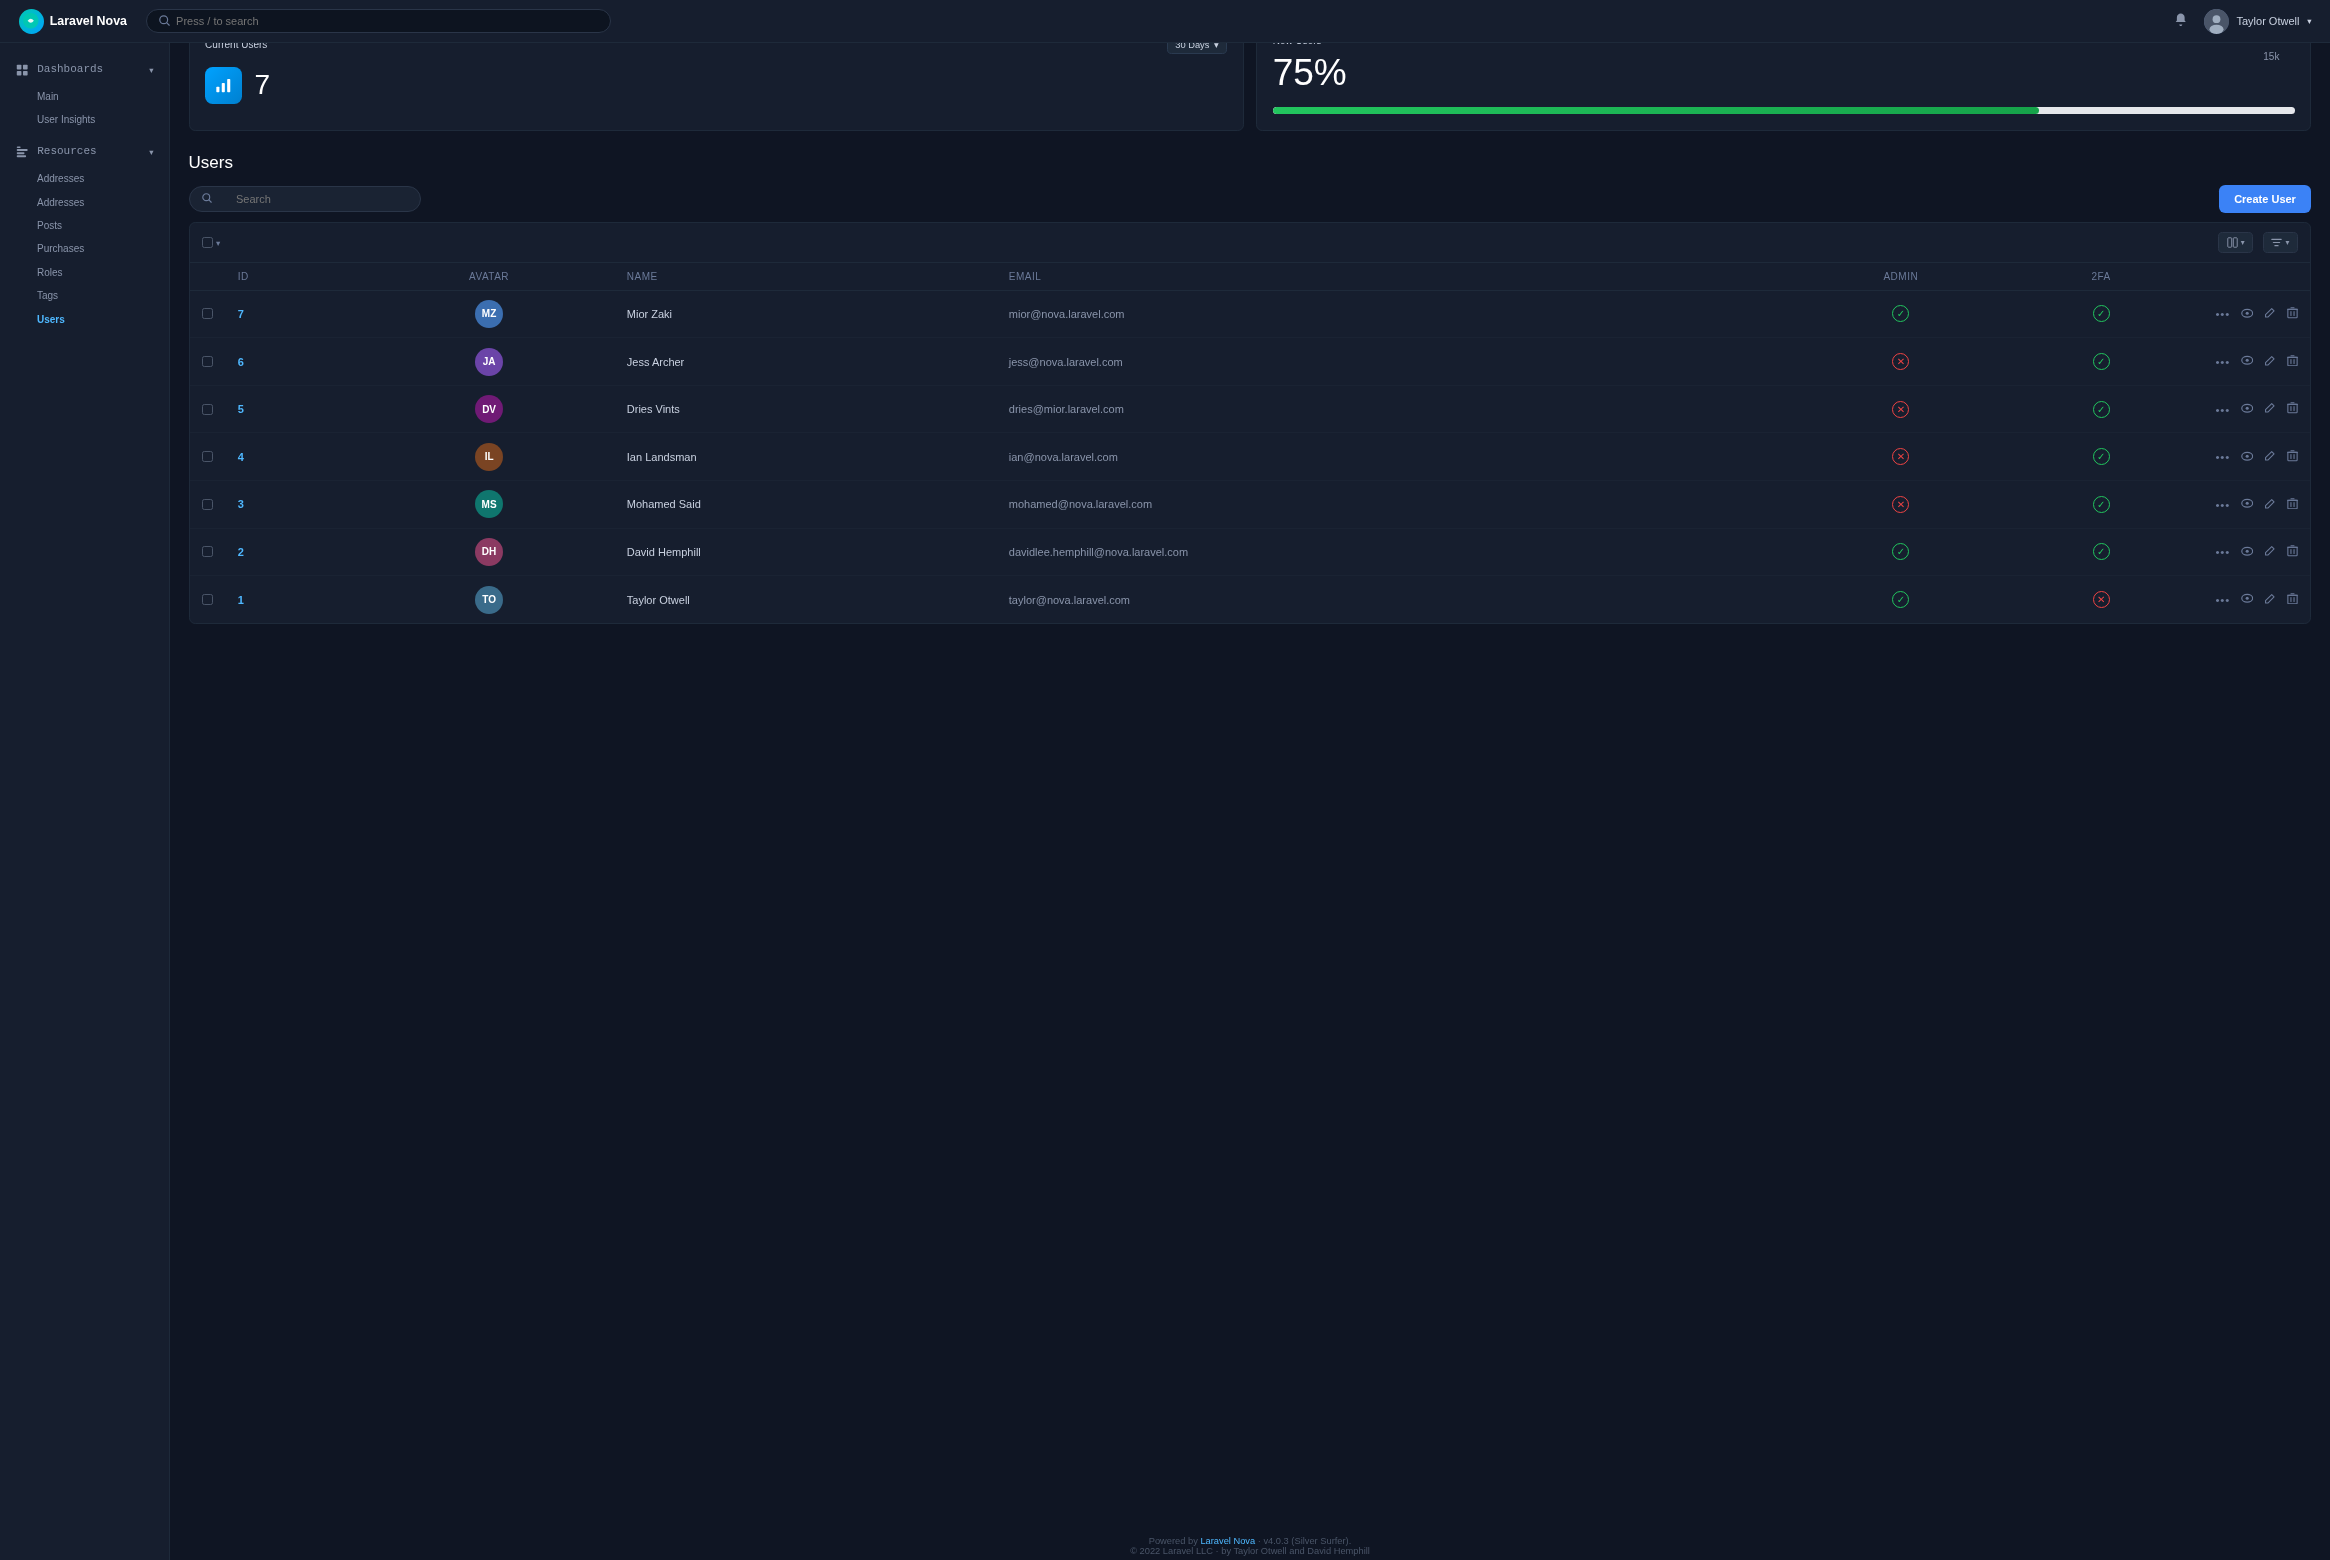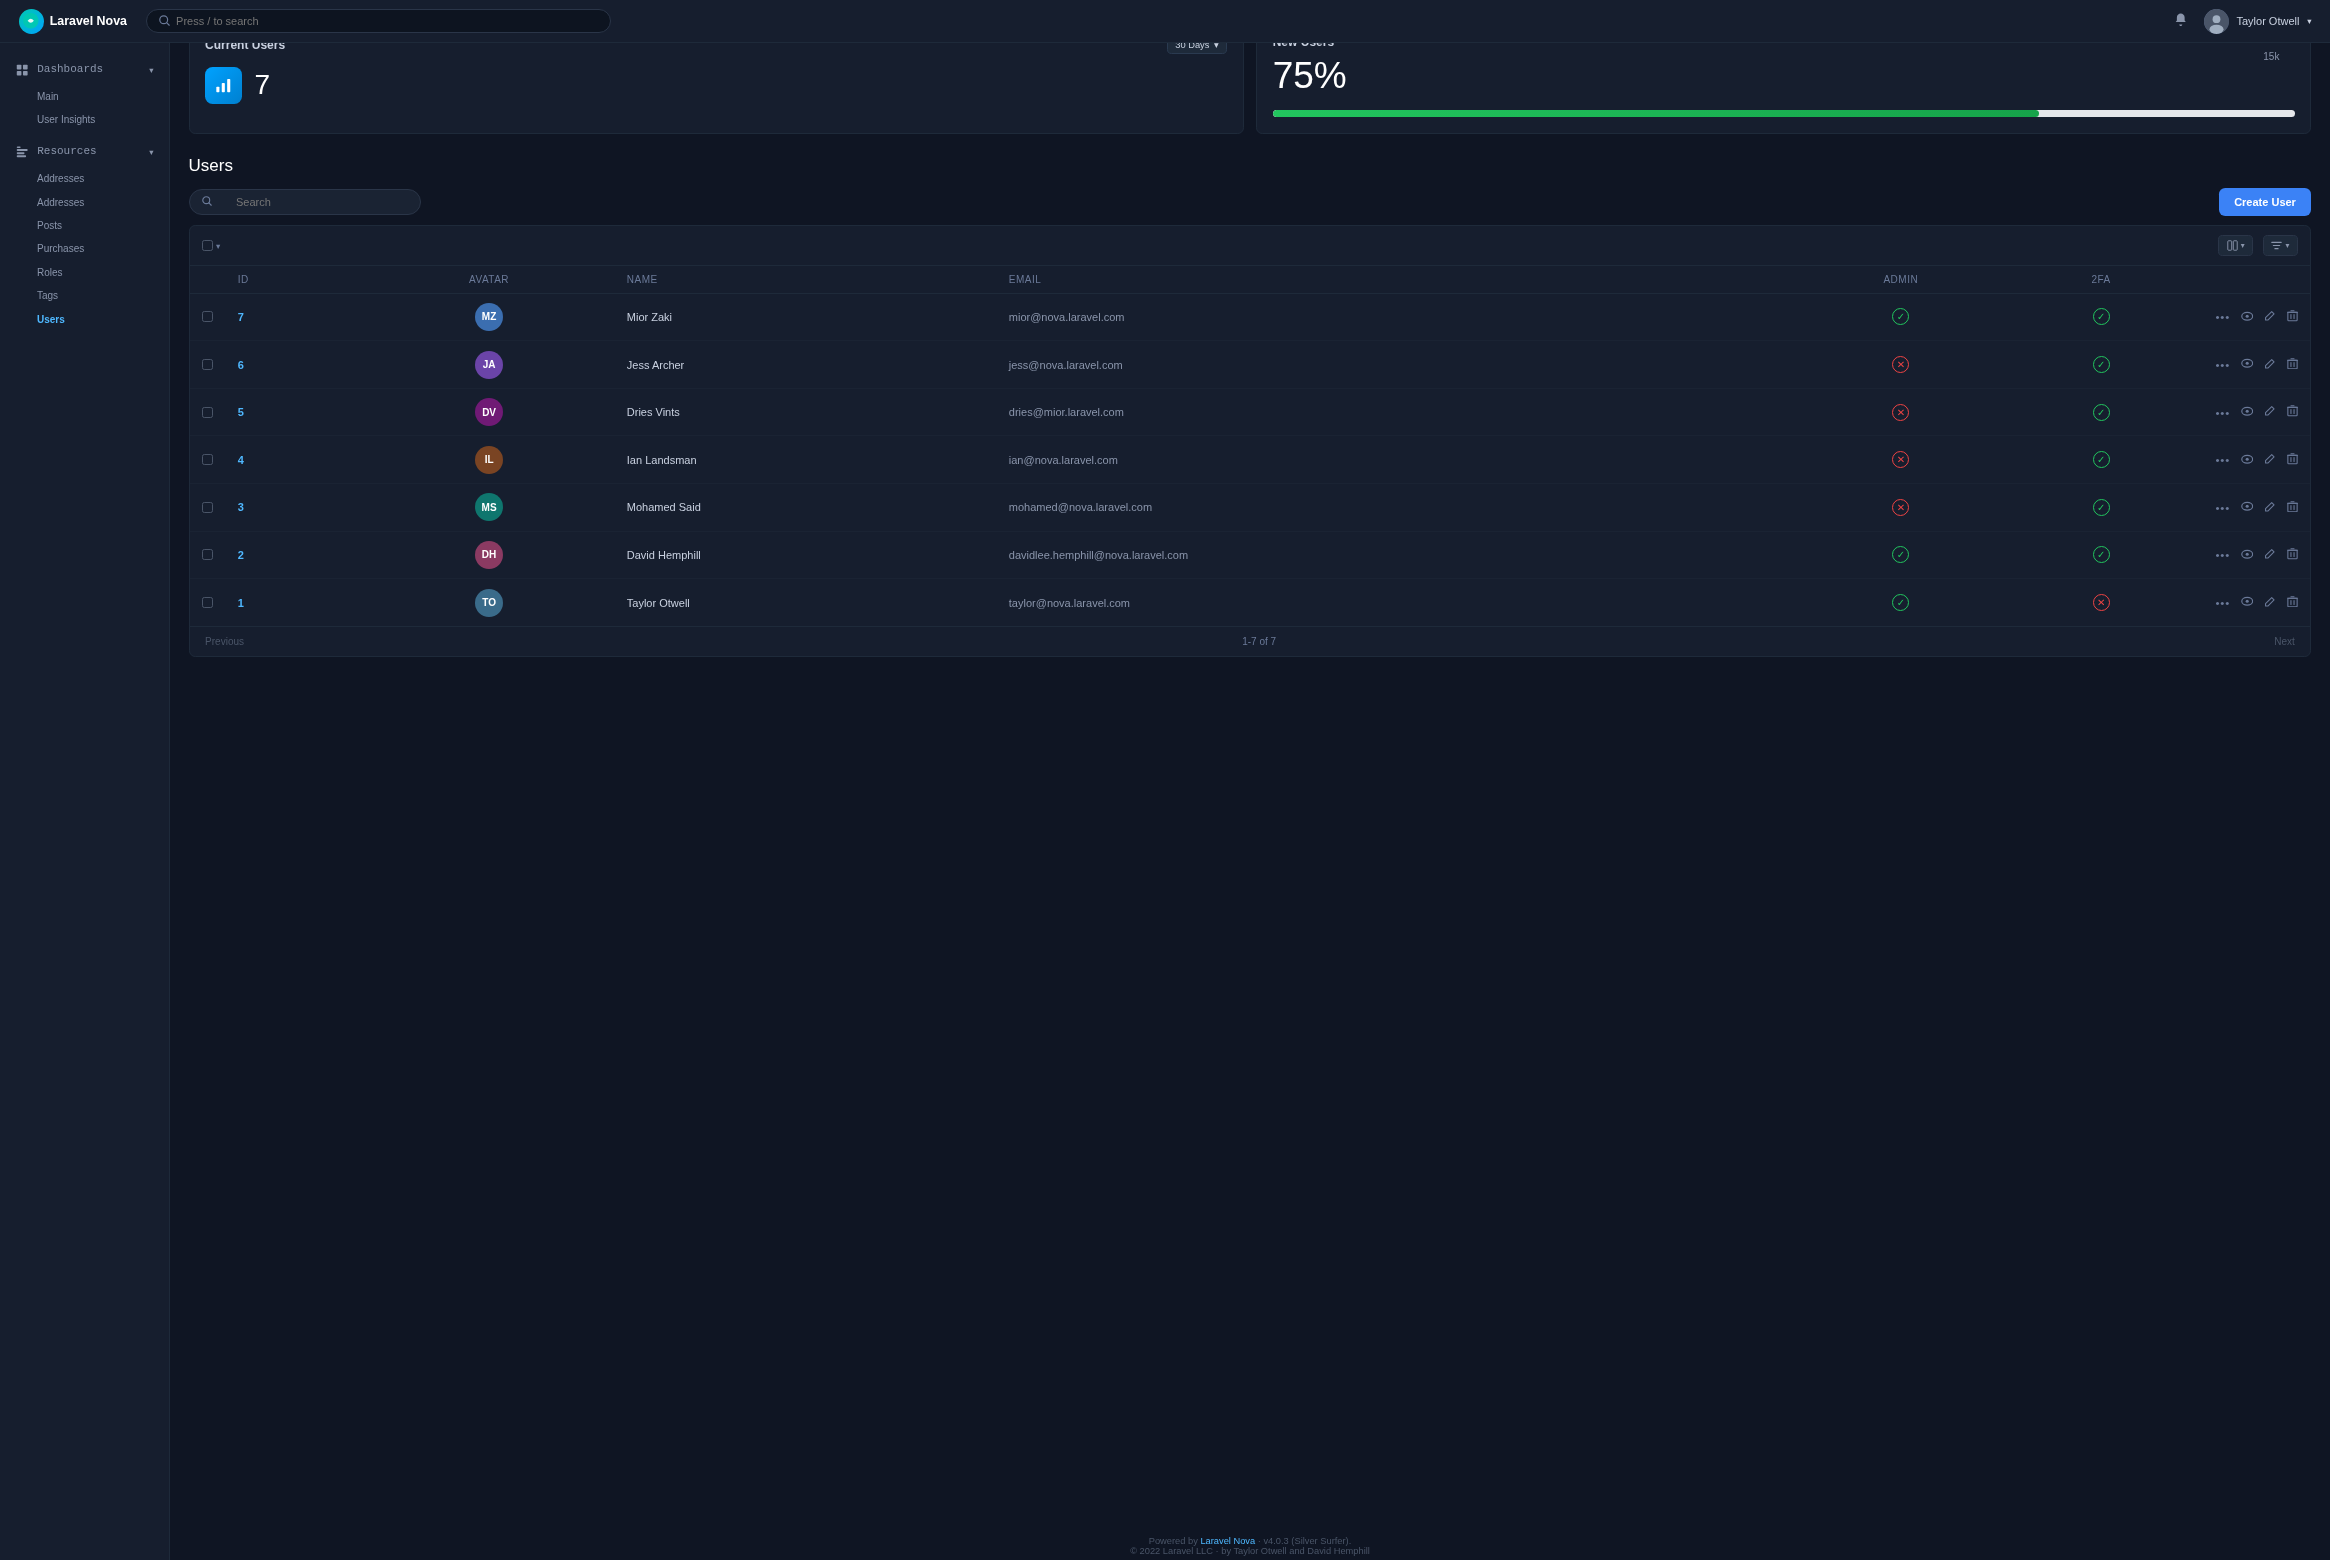--- a/index.html
+++ b/index.html
@@ -139,21 +139,21 @@
       border-radius: 6.2px;
       padding: 15.5px;
       flex: 1;
     }
     .metric-card-header {
       display: flex;
       align-items: center;
       justify-content: space-between;
       margin-bottom: 12.4px;
     }
-    .metric-title { font-size: 12px; color: #c9d1e0; font-weight: 700; }
+    .metric-title { font-size: 10px; color: #c9d1e0; font-weight: 400; }
     .metric-period-select {
       display: flex;
       align-items: center;
       gap: 4.6px;
       background: #1e2a3a;
       border: 0.8px solid #2a3a50;
       border-radius: 4.6px;
       padding: 3.1px 7.7px;
       font-size: 9.3px;
       color: #c9d1e0;
@@ -865,25 +865,20 @@
               <line x1="5" y1="6" x2="5" y2="11" stroke="#6b7a99" stroke-width="1.4" stroke-linecap="round"></line>
               <line x1="9" y1="6" x2="9" y2="11" stroke="#6b7a99" stroke-width="1.4" stroke-linecap="round"></line>
             </svg>
           </span>
         </div>
       </td>
     </tr>
         </tbody>
     </table>
 
-    <div class="pagination-row">
-      <span style="color:#4a5568;cursor:default;">Previous</span>
-      <span>1-7 of 7</span>
-      <span style="color:#4a5568;cursor:default;">Next</span>
-    </div>
   </div>
 
 </main>
 
 <footer class="footer">
   <div>
     <span>Powered by</span>
     <a href="#">Laravel Nova</a>
     <span> · v4.0.3 (Silver Surfer).</span>
   </div>

